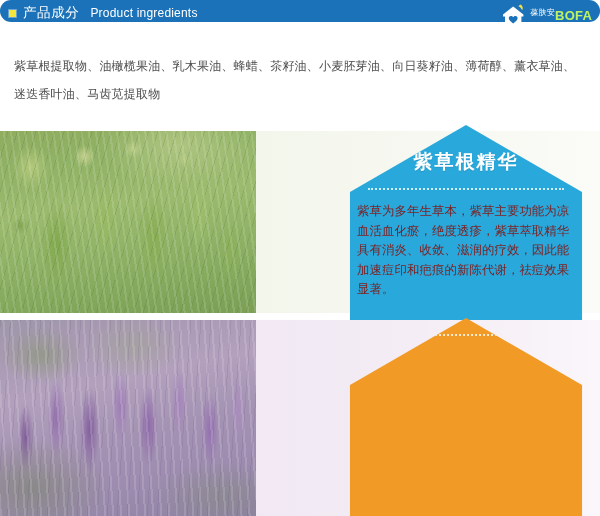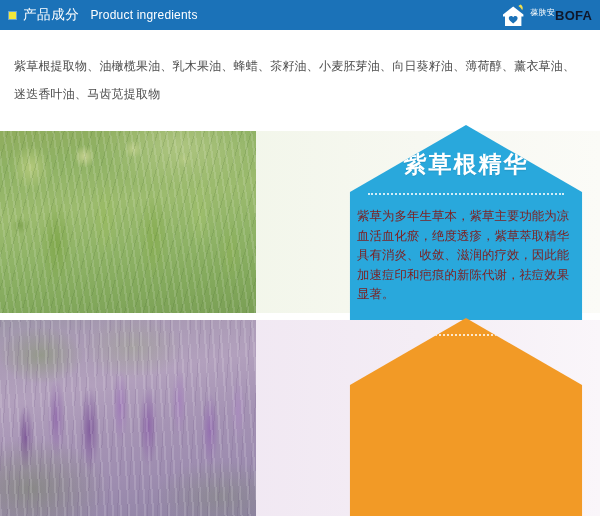--- a/index.html
+++ b/index.html
@@ -6,23 +6,23 @@
   body{
     width:600px;height:516px;
     background:#ffffff;
     font-family:"DejaVu Sans","Liberation Sans",sans-serif;
     overflow:hidden;position:relative;
   }
   .page{position:relative;width:600px;height:516px;background:#fff;}
 
   
   .header{
-    position:absolute;left:0;top:0;width:600px;height:30px;
+    position:absolute;left:0;top:0;width:600px;height:22px;
     background:#1b72b8;
-    display:flex;align-items:center;
+    display:flex;align-items:flex-end;border-radius:12px;
   }
   .header-left{display:flex;align-items:center;padding-left:9px;flex:1;}
   .bullet{
     width:7px;height:7px;background:#f2e73a;display:inline-block;margin-right:7px;
     box-shadow:0 0 0 1px rgba(255,255,255,.35);
   }
   .h-cn{
     color:#ffffff;font-size:13.5px;letter-spacing:.6px;
     font-family:"DejaVu Sans","Liberation Sans",sans-serif;
   }
@@ -35,21 +35,21 @@
     position:absolute;right:8px;top:2px;
     display:flex;align-items:center;height:27px;
   }
   .logo-mark{position:relative;width:27px;height:25px;margin-right:3px;}
   .logo-text{display:flex;flex-direction:row;justify-content:center;line-height:1;}
   .logo-cn{
     color:#ffffff;font-size:8px;letter-spacing:.3px;margin-bottom:1px;
     font-family:"DejaVu Sans",sans-serif;
   }
   .logo-en{
-    color:#0f172a;font-size:13px;font-weight:bold;letter-spacing:.2px;
+    color:#bef264;font-size:13px;font-weight:bold;letter-spacing:.2px;
     font-family:"Liberation Sans",sans-serif;
   }
 
   
   .ingredients{
     position:absolute;left:14px;top:52px;width:572px;
     color:#4c4c4c;font-size:12px;line-height:28px;
     letter-spacing:.2px;
     font-family:"DejaVu Sans","Liberation Sans",sans-serif;
   }
@@ -117,21 +117,21 @@
     position:absolute;
     width:268px;height:268px;
     clip-path:polygon(50% 0%,93.3% 25%,93.3% 75%,50% 100%,6.7% 75%,6.7% 25%);
     display:flex;flex-direction:column;align-items:center;
     box-sizing:border-box;
   }
   .hex-blue{left:332px;top:125px;background:#29a8dc;}
   .hex-orange{left:332px;top:318px;background:#f29a26;}
 
   .hex-title{
-    color:#ffffff;font-size:23px;font-weight:bold;letter-spacing:2px;
+    color:#ffffff;font-size:19px;font-weight:bold;letter-spacing:2px;
     margin-top:24px;
     text-shadow:0 1px 1px rgba(0,0,0,.10);
     font-family:"DejaVu Sans","Liberation Sans",sans-serif;
   }
   .hex-divider{
     width:196px;height:0;margin-top:13px;
     border-top:2px dotted rgba(255,255,255,.78);
   }
   .hex-body{
     width:218px;margin-top:11px;

